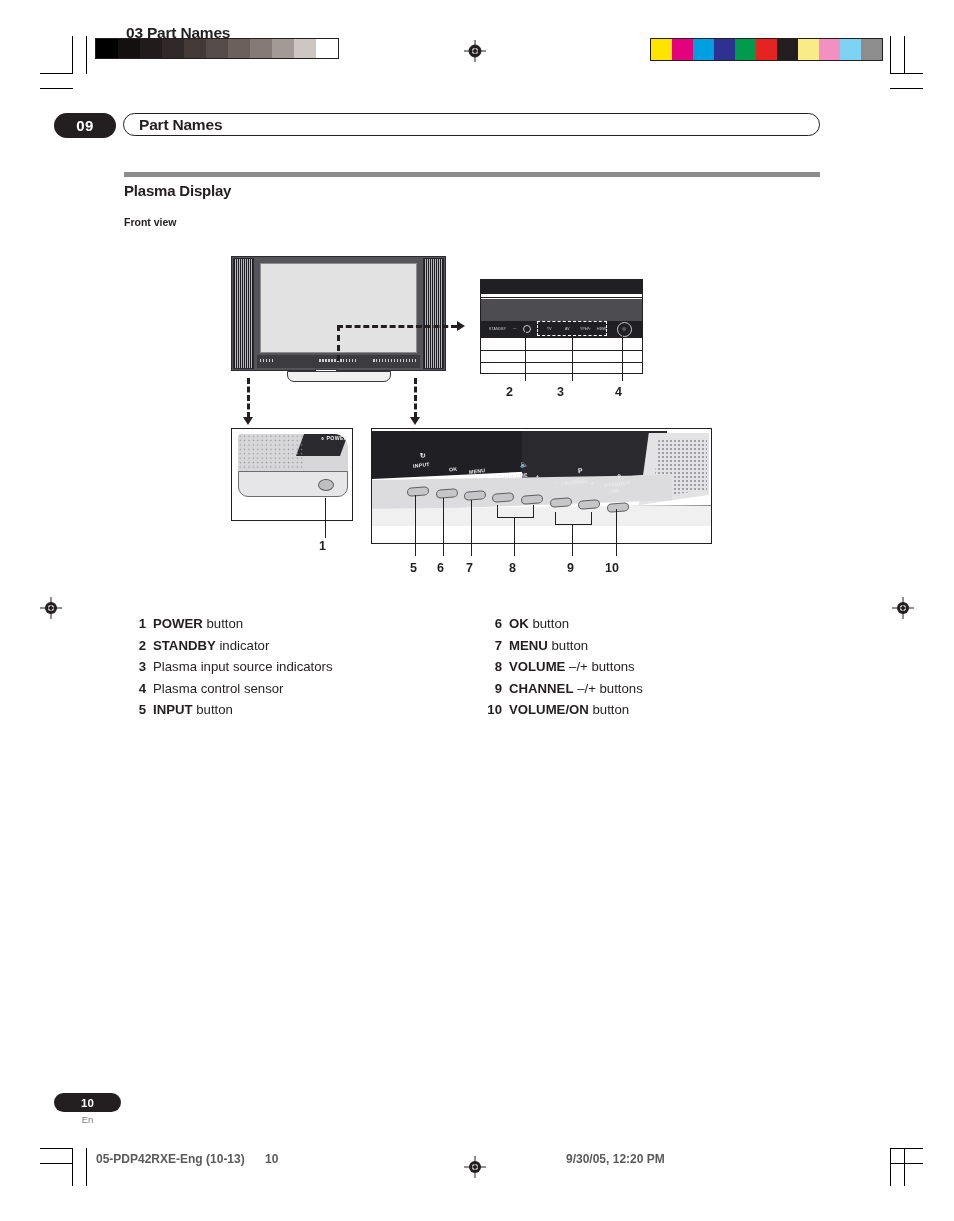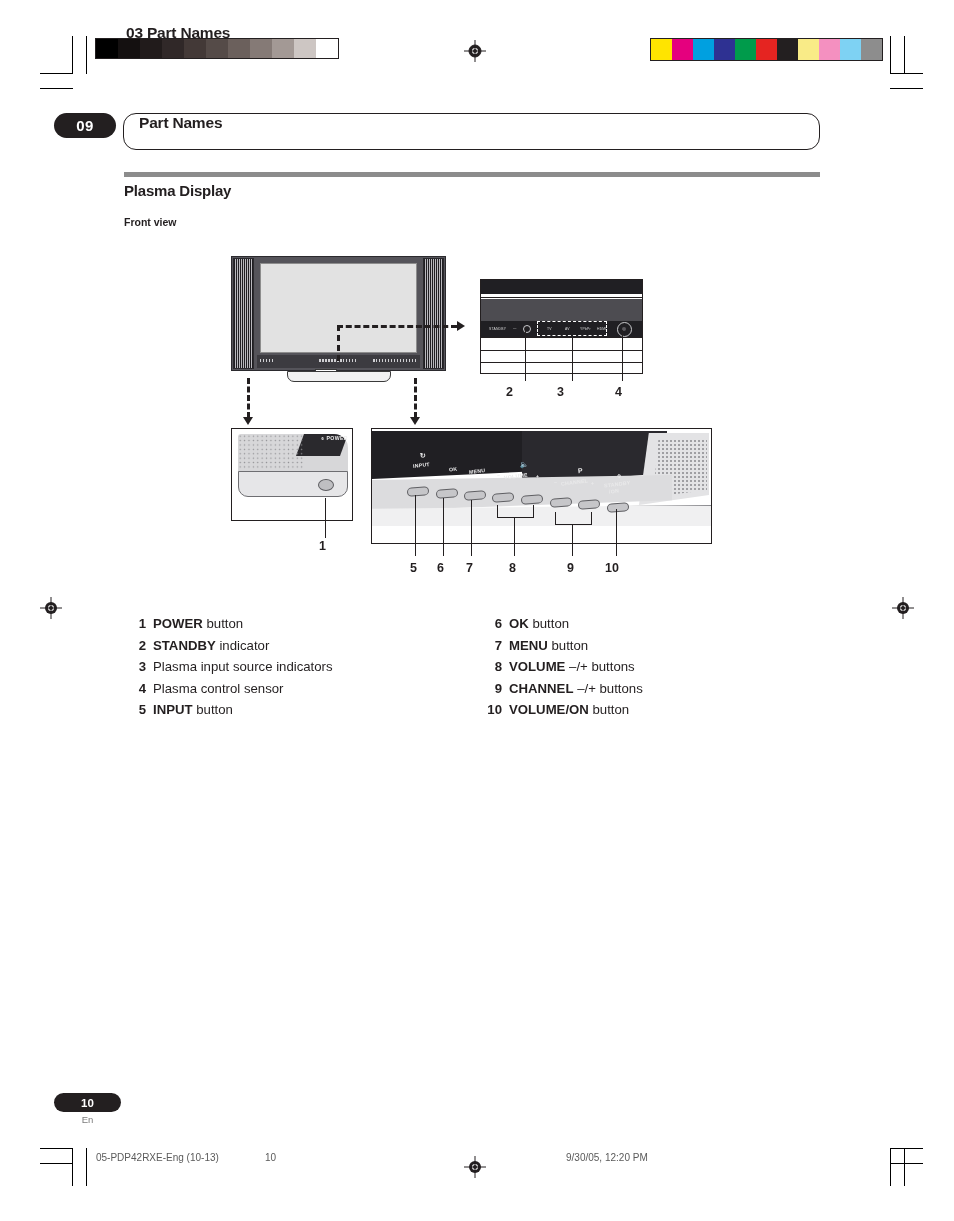--- a/index.html
+++ b/index.html
@@ -25,23 +25,23 @@
   }
 
   
   .chapter-row{position:absolute;left:54px;top:113px;width:766px;height:25px;}
   .chapter-badge{
     position:absolute;left:0;top:0;width:62px;height:25px;border-radius:13px;
     background:#231f20;color:#fff;font-weight:bold;font-size:15px;
     display:flex;align-items:center;justify-content:center;letter-spacing:.3px;
   }
   .chapter-title-box{
-    position:absolute;left:69px;top:0;right:0;height:37px;border-radius:13px;
+    position:absolute;left:69px;top:0;right:0;height:23px;border-radius:13px;
     border:1.4px solid #231f20;box-sizing:border-box;
-    display:flex;
+    display:flex;align-items:center;
   }
   .chapter-title-box span{
     font-weight:bold;font-size:15.5px;color:#231f20;margin-left:15px;letter-spacing:-.2px;
   }
 
   
   .rule{position:absolute;left:124px;top:172px;width:696px;height:5px;background:#8c8c8c;}
   .h2{position:absolute;left:124px;top:182px;font-weight:bold;font-size:15px;color:#231f20;letter-spacing:-.2px;}
   .h3{position:absolute;left:124px;top:216px;font-weight:bold;font-size:10.5px;color:#231f20;}
 
@@ -123,21 +123,21 @@
   .legend.left{left:124px;width:350px;}
   .legend.right{left:480px;width:330px;}
   .legend .row{display:flex;align-items:baseline;}
   .legend .num{font-weight:bold;width:22px;text-align:right;flex:0 0 22px;margin-right:7px;}
   .legend .txt b{font-weight:bold;}
 
   
   .pagepill{position:absolute;left:54px;top:1093px;width:67px;height:19px;border-radius:10px;background:#231f20;
      color:#fff;font-weight:bold;font-size:11.5px;display:flex;align-items:center;justify-content:center;}
   .pagelang{position:absolute;left:54px;top:1114px;width:67px;text-align:center;font-size:9.5px;color:#7b7b7b;}
-  .slug{position:absolute;top:1152px;font-size:10px;color:#5a5a5a;font-family:"Liberation Sans",sans-serif;}
+  .slug{position:absolute;top:1152px;font-size:12px;color:#5a5a5a;font-family:"Liberation Sans",sans-serif;font-weight:bold;}
 </style>
 </head>
 <body>
 
 <div class="crop abs" style="left:72px;top:36px;width:1px;height:38px;"></div>
 <div class="crop abs" style="left:40px;top:73px;width:33px;height:1px;"></div>
 <div class="crop abs" style="left:40px;top:88px;width:33px;height:1px;"></div>
 <div class="crop abs" style="left:86px;top:36px;width:1px;height:38px;"></div>
 
 <div class="crop abs" style="left:890px;top:36px;width:1px;height:38px;"></div>

